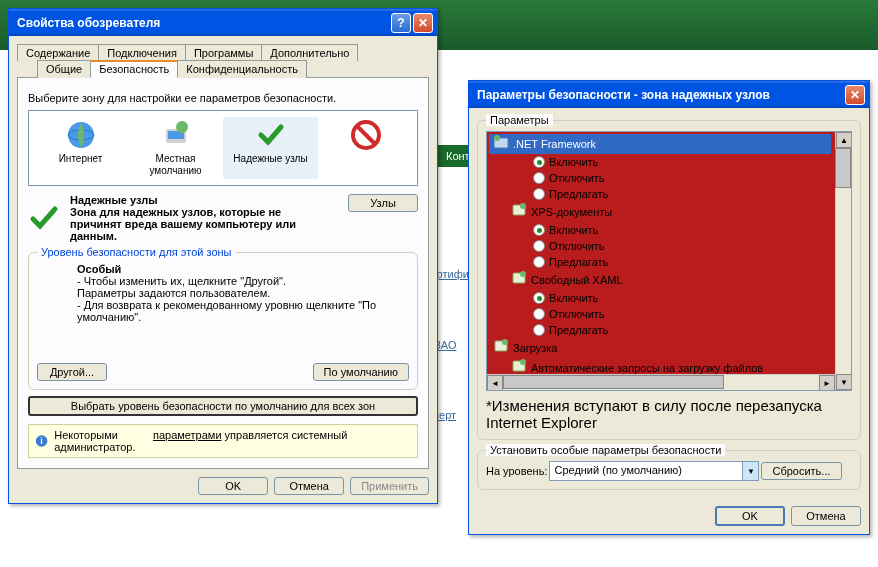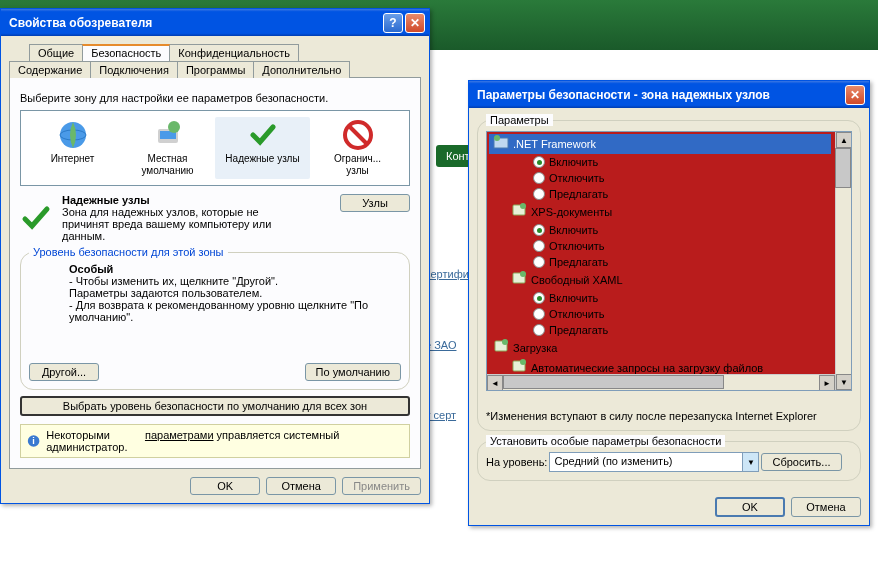--- a/index.html
+++ b/index.html
@@ -28,21 +28,21 @@
 .tab.active { background: #fcfcfe; border-bottom: 1px solid #fcfcfe; z-index: 2; border-top: 2px solid #e68b2c; padding-top: 1px; }
 .tab-content { border: 1px solid #919b9c; background: #fcfcfe; padding: 10px; position: relative; }
 
 
 .zone-list { border: 1px solid #7a96a6; background: #fff; padding: 6px 4px; display: flex; gap: 0; margin-top: 6px; }
 .zone-item { flex: 1; text-align: center; padding: 2px; font-size: 10px; line-height: 12px; }
 .zone-item.selected { background: #e8f0f8; border-radius: 2px; }
 .zone-icon { width: 32px; height: 32px; margin: 0 auto 2px; display: block; }
 
 
-.groupbox { border: 1px solid #d0d0bf; border-radius: 13px; margin-top: 10px; padding: 10px 8px 8px; position: relative; }
+.groupbox { border: 1px solid #d0d0bf; border-radius: 6px; margin-top: 10px; padding: 10px 8px 8px; position: relative; }
 .groupbox-label { position: absolute; top: -7px; left: 8px; background: #fcfcfe; padding: 0 4px; font-size: 11px; color: #0046d5; }
 .groupbox-label-plain { color: #000; }
 
 
 .btn { background: #ece9d8; border: 1px solid #7a96a6; border-radius: 3px; padding: 2px 10px; font-size: 11px; font-family: inherit; min-width: 70px; }
 .btn-row { display: flex; justify-content: flex-end; gap: 6px; margin-top: 6px; }
 
 
 .tree { border: 1px solid #7f9db9; background: #b91c1c; height: 260px; overflow: hidden; padding: 2px; position: relative; }
 .tree-scroll { width: 16px; background: #ece9d8; border-left: 1px solid #ccc; position: absolute; right: 0; top: 0; bottom: 0; }
@@ -82,39 +82,39 @@
 </head>
 <body>
 
 <div class="bg-green-bar"></div>
 <div class="bg-white"></div>
 <div class="bg-button" style="left:436px; top:145px;">Конт</div>
 <a class="bg-link" style="left:425px; top:268px;">сертифи</a>
 <a class="bg-link" style="left:425px; top:339px;">е ЗАО</a>
 <a class="bg-link" style="left:425px; top:409px;">у серт</a>
 
-<div class="window" style="left:0; top:8px; width:430px;">
+<div class="window" style="left:8px; top:8px; width:430px;">
   <div class="titlebar">
     <span class="titlebar-text">Свойства обозревателя</span>
     <div class="titlebar-btns">
       <div class="titlebar-btn btn-help">?</div>
       <div class="titlebar-btn btn-close">✕</div>
     </div>
   </div>
   <div class="window-body">
     <div class="tabs-row">
-      <div class="tab" style="margin-left:20px;">Общие</div>
-      <div class="tab active">Безопасность</div>
-      <div class="tab">Конфиденциальность</div>
-    </div>
-    <div class="tabs-row">
       <div class="tab">Содержание</div>
       <div class="tab">Подключения</div>
       <div class="tab">Программы</div>
       <div class="tab">Дополнительно</div>
+    </div>
+    <div class="tabs-row">
+      <div class="tab" style="margin-left:20px;">Общие</div>
+      <div class="tab active">Безопасность</div>
+      <div class="tab">Конфиденциальность</div>
     </div>
     <div class="tab-content">
       <div style="margin-top:4px;">Выберите зону для настройки ее параметров безопасности.</div>
       <div class="zone-list">
         <div class="zone-item">
           <svg class="zone-icon" viewBox="0 0 32 32">
               <circle cx="16" cy="16" r="13" fill="#4a9ae8"></circle>
               <ellipse cx="16" cy="16" rx="13" ry="5" fill="none" stroke="#2a7ac8"></ellipse>
               <path d="M16 3 Q10 16 16 29 Q22 16 16 3" fill="#6ab86a"></path>
             </svg>
@@ -132,32 +132,30 @@
           <svg class="zone-icon" viewBox="0 0 32 32">
               <path d="M6 16 L13 23 L26 8" stroke="#2a9a2a" stroke-width="5" fill="none" stroke-linecap="round"></path>
             </svg>
           <div>Надежные узлы</div>
         </div>
         <div class="zone-item">
           <svg class="zone-icon" viewBox="0 0 32 32">
               <circle cx="16" cy="16" r="13" fill="none" stroke="#d02a2a" stroke-width="4"></circle>
               <line x1="7" y1="7" x2="25" y2="25" stroke="#d02a2a" stroke-width="4"></line>
             </svg>
-          <div style="white-space:pre-line;">Огранич...
-узлы</div>
         </div>
       </div>
 
       <div class="big-check-row">
         <svg class="big-check" viewBox="0 0 32 32">
             <path d="M5 17 L12 24 L27 7" stroke="#2a9a2a" stroke-width="5" fill="none" stroke-linecap="round"></path>
           </svg>
         <div class="big-check-text">
           <b>Надежные узлы</b>
-          <div style="max-width:230px;">Зона для надежных узлов, которые не причинят вреда вашему компьютеру или данным.</div>
+          <div style="max-width:230px;font-weight:bold;">Зона для надежных узлов, которые не причинят вреда вашему компьютеру или данным.</div>
         </div>
         <div><button class="btn">Узлы</button></div>
       </div>
 
       <div class="groupbox">
         <div class="groupbox-label">Уровень безопасности для этой зоны</div>
         <div style="padding-left:40px;">
           <b>Особый</b>
           <div>- Чтобы изменить их, щелкните "Другой".</div>
           <div>Параметры задаются пользователем.</div>
@@ -282,29 +280,29 @@
               <div class="hscroll-thumb"></div>
             </div>
           <div class="hscroll-btn">►</div>
         </div>
         <div class="tree-scroll">
           <div class="tree-scroll-btn" style="position:absolute;top:0;">▲</div>
           <div class="tree-scroll-thumb"></div>
           <div class="tree-scroll-btn" style="position:absolute;bottom:0;">▼</div>
         </div>
       </div>
-      <div style="margin-top:19px; font-size:11px;">*Изменения вступают в силу после перезапуска Internet Explorer</div>
+      <div style="margin-top:6px; font-size:15px;">*Изменения вступают в силу после перезапуска Internet Explorer</div>
     </div>
 
     <div class="groupbox">
       <div class="groupbox-label groupbox-label-plain" style="color:#000;">Установить особые параметры безопасности</div>
       <div style="display:flex; align-items:center; gap:2px;">
         <span>На уровень:</span>
         <div class="combo">
-          <div class="combo-text">Средний (по изменить)</div>
+          <div class="combo-text">Средний (по умолчанию)</div>
           <div class="combo-arrow">▼</div>
         </div>
         <button class="btn">Сбросить...</button>
       </div>
     </div>
 
     <div class="btn-row" style="margin-top:16px;">
       <button class="btn" style="border:2px solid #4a7ab0;">OK</button>
       <button class="btn">Отмена</button>
     </div>

